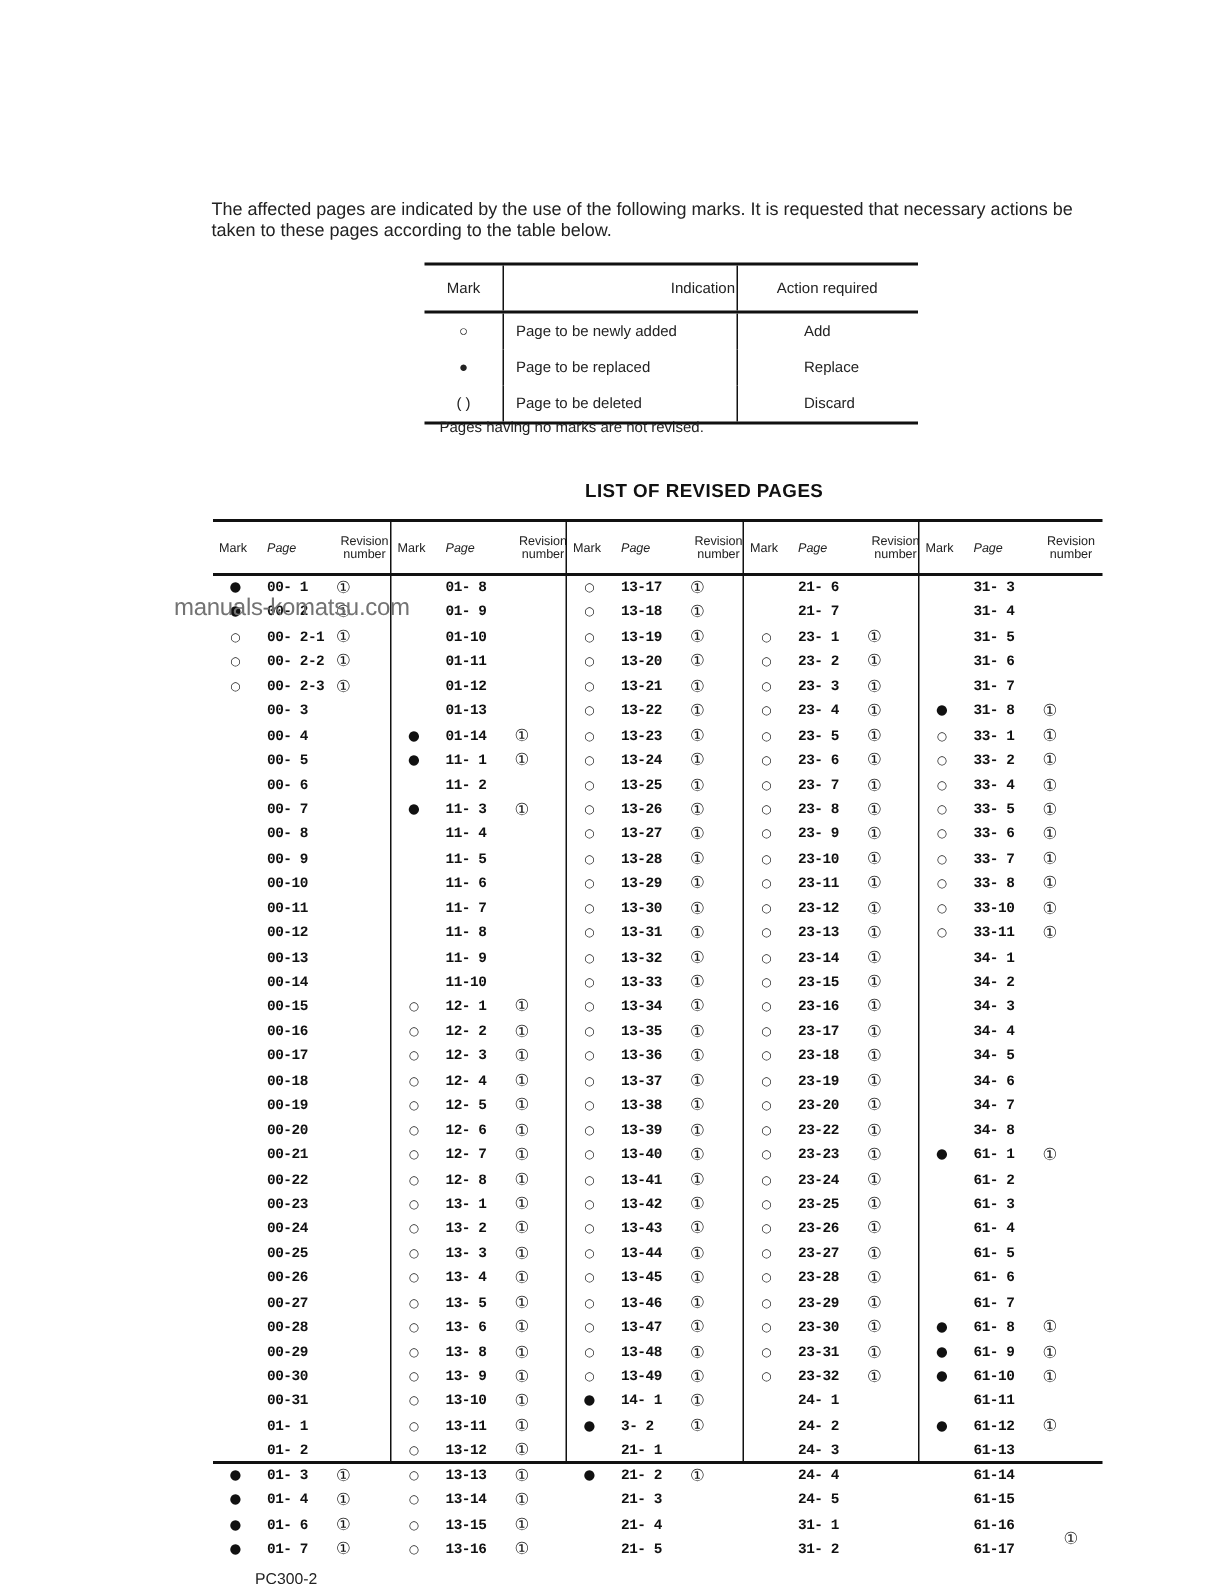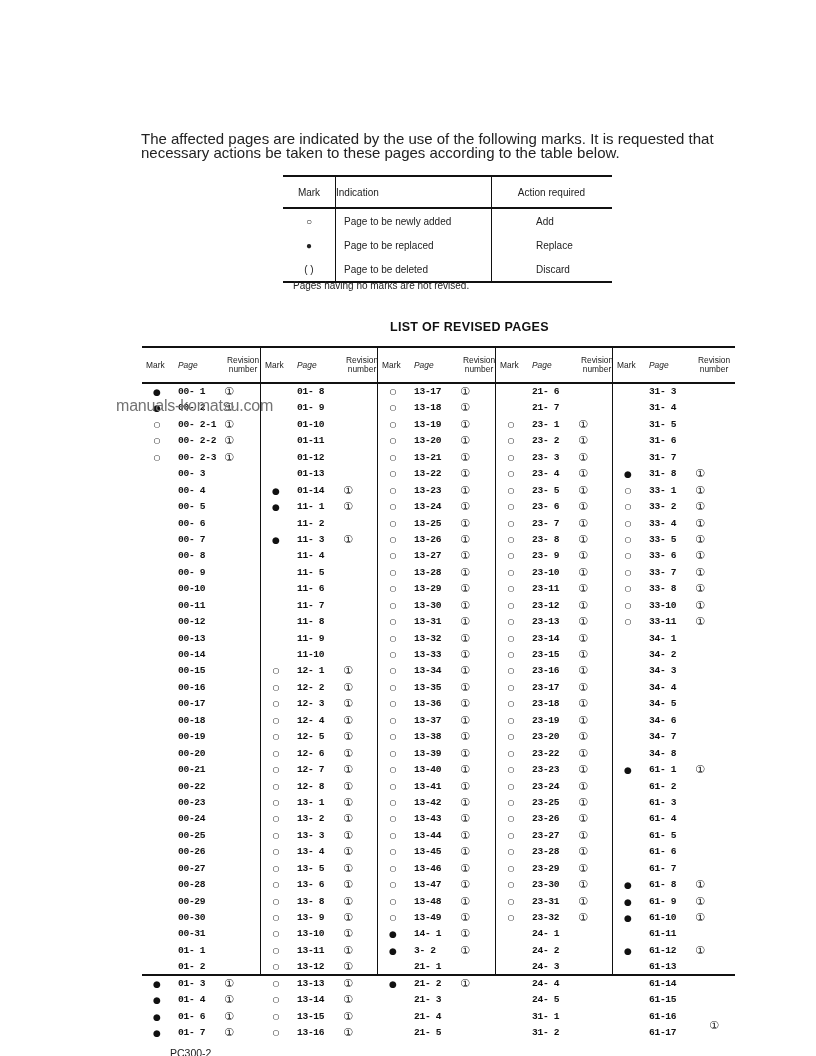--- a/index.html
+++ b/index.html
@@ -1,29 +1,29 @@
 <!DOCTYPE html>
 <html><head>
 <meta charset="utf-8">
 <style>
   html, body { margin: 0; padding: 0; background: #ffffff; }
   body { width: 816px; height: 1056px; position: relative; overflow: hidden;
          font-family: "Liberation Sans", sans-serif; color: #111; }
   .intro { position: absolute; left: 141px; top: 132px; width: 596px;
-           font-size: 15px; line-height: 14px; color: #222; }
+           font-size: 12px; line-height: 14px; color: #222; }
   .marks-table { position: absolute; left: 283px; top: 175px; width: 329px;
                  border-collapse: collapse; font-size: 10px; color: #222; }
   .marks-table th { font-weight: normal; height: 28px; border-top: 2px solid #111;
                     border-bottom: 2px solid #111; }
   .marks-table td { height: 22px; }
   .marks-table tr:last-child td { border-bottom: 2px solid #111; }
   .marks-table .c1 { width: 50px; text-align: center; border-right: 1px solid #111; }
   .marks-table .c2 { width: 146px; text-align: left; padding-left: 8px; border-right: 1px solid #111; }
   .marks-table .c3 { text-align: left; padding-left: 44px; }
-  .marks-table th.c2 { text-align: left; padding-left: 0; }
+  .marks-table th.c2 { text-align: right; padding-left: 0; }
   .marks-table th.c3 { text-align: center; padding-left: 0; }
   .note { position: absolute; left: 293px; top: 280px; font-size: 10px; color: #222; }
   .list-title { position: absolute; left: 358px; top: 320px; font-size: 12.5px;
                 font-weight: bold; letter-spacing: 0.3px; color: #111; margin-left: 32px; }
   .rev-table { position: absolute; left: 142px; top: 346px; width: 593px; height: 630px; }
   .rev-head { position: absolute; left: 0; top: 0; width: 593px; height: 34px;
               border-top: 2px solid #111; border-bottom: 2px solid #111; }
   .rev-bottom { position: absolute; left: 0; top: 628px; width: 593px; border-top: 2px solid #111; }
   .group { position: absolute; top: 0; width: 117px; height: 630px; }
   .group.div { border-left: 1px solid #111; }

